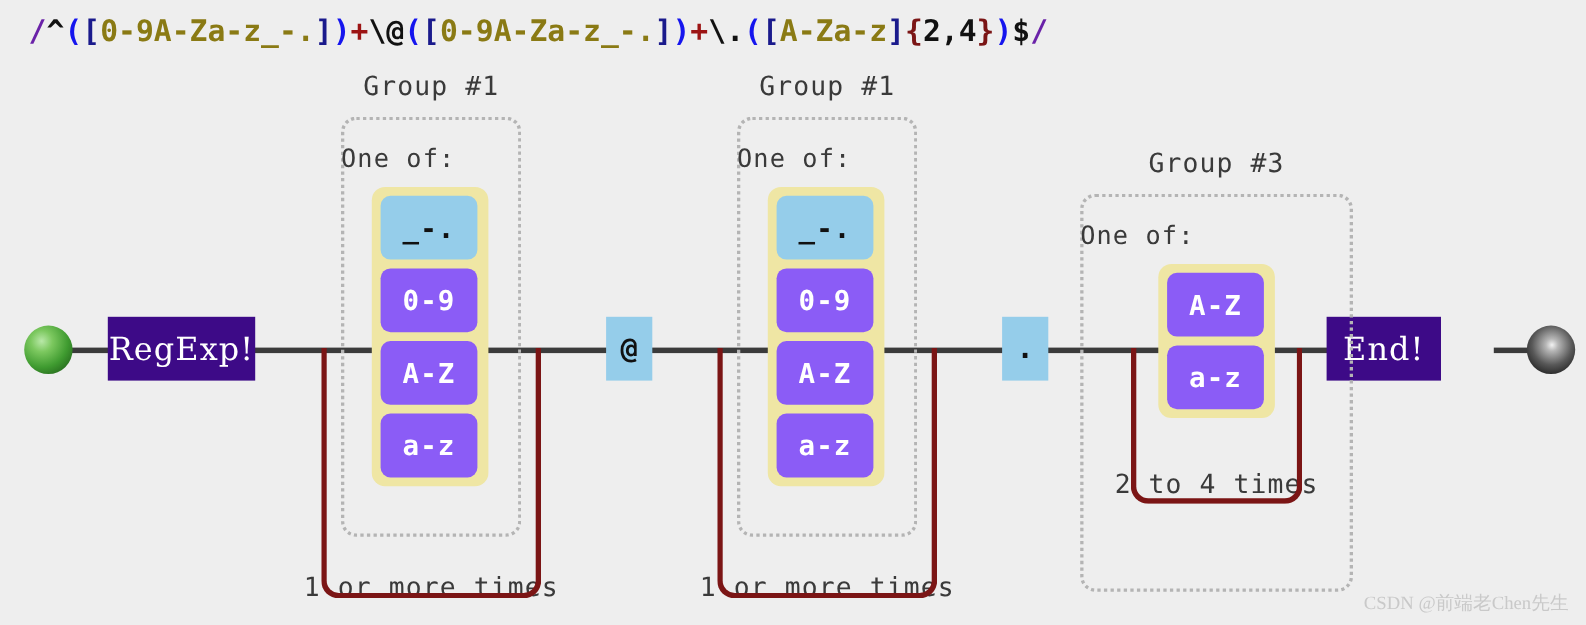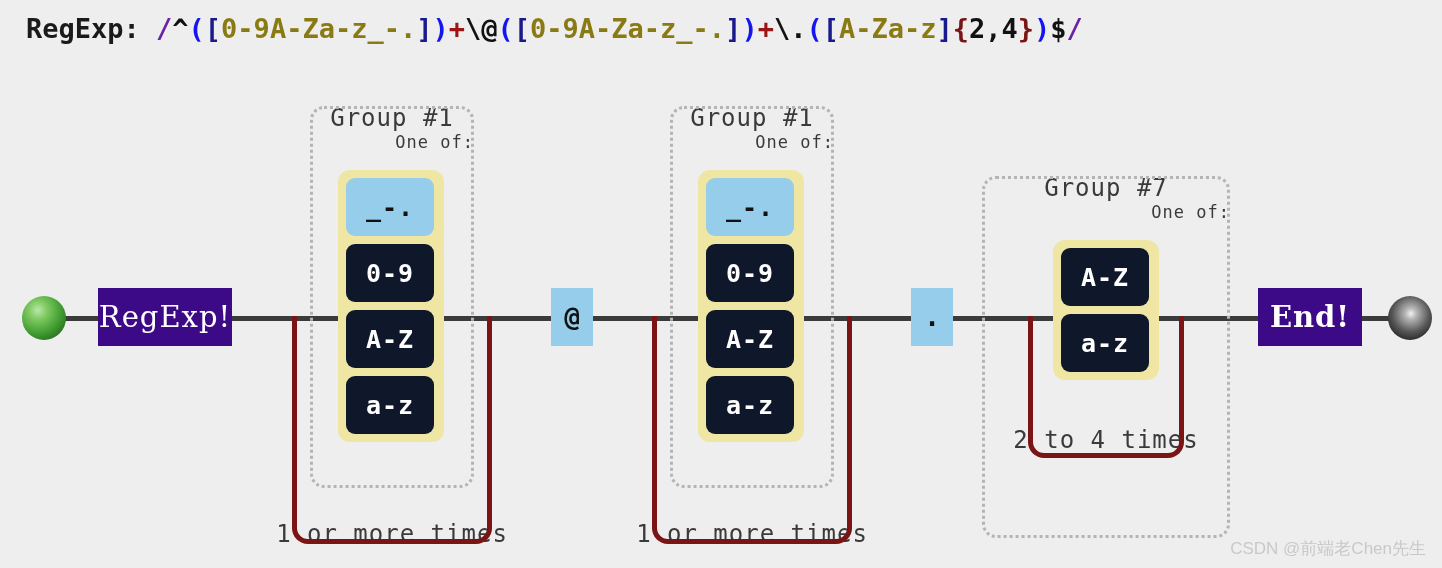--- a/index.html
+++ b/index.html
@@ -72,21 +72,21 @@
     background: #3d0a87;
     color: #ffffff;
     display: flex;
     align-items: center;
     justify-content: center;
     font-family: "DejaVu Serif", "Liberation Serif", serif;
     font-size: 29px;
     letter-spacing: 1px;
   }
   .terminal.begin { left: 98px; width: 134px; }
-  .terminal.end   { left: 1258px; width: 104px; font-weight: bold; }
+  .terminal.end   { left: 1206px; width: 104px; }
 
   
   .literal-sq {
     position: absolute;
     top: 288px;
     width: 42px; height: 62px;
     background: #95cdea;
     color: #111111;
     display: flex;
     align-items: center;
@@ -107,28 +107,27 @@
     box-sizing: border-box;
   }
   .group-title {
     position: absolute;
     text-align: center;
     color: #3a3a3a;
     font-family: "DejaVu Sans Mono", "Liberation Mono", monospace;
     font-size: 24px;
     letter-spacing: 1px;
     white-space: nowrap;
-    margin-top: 40px;
   }
   .oneof-title {
     position: absolute;
-    text-align: right;
+    text-align: left;
     color: #3a3a3a;
     font-family: "DejaVu Sans Mono", "Liberation Mono", monospace;
-    font-size: 17px;
+    font-size: 23px;
     letter-spacing: 1px;
     white-space: nowrap;
   }
 
   
   .alt-stack {
     position: absolute;
     background: #efe6a4;
     border-radius: 12px;
     padding: 8px;
@@ -144,21 +143,21 @@
     border-radius: 9px;
     display: flex;
     align-items: center;
     justify-content: center;
     font-family: "DejaVu Sans Mono", "Liberation Mono", monospace;
     font-size: 25px;
     font-weight: bold;
     letter-spacing: 1px;
   }
   .cls-box.range {
-    background: #0f172a;
+    background: #8b5cf6;
     color: #ffffff;
   }
   .cls-box.literal {
     background: #95cdea;
     color: #111111;
   }
 
   
   .loop {
     position: absolute;
@@ -177,30 +176,29 @@
     letter-spacing: 1px;
     white-space: nowrap;
   }
 
   
   #watermark {
     position: absolute;
     right: 16px;
     bottom: 8px;
     color: #c9c9c9;
-    font-family: Liberation Sans, sans-serif;
+    font-family: Liberation Serif, serif;
     font-size: 17px;
     white-space: nowrap;
   }
 </style>
 </head>
 <body>
 
 <div id="regex-header">
-  <span class="lbl">RegExp: </span>
   <span id="regex-tokens"><span class="tok" style="color: rgb(106, 34, 168);">/</span><span class="tok" style="color: rgb(17, 17, 17);">^</span><span class="tok" style="color: rgb(21, 21, 238);">(</span><span class="tok" style="color: rgb(26, 26, 140);">[</span><span class="tok" style="color: rgb(138, 122, 20);">0-9A-Za-z_-.</span><span class="tok" style="color: rgb(26, 26, 140);">]</span><span class="tok" style="color: rgb(21, 21, 238);">)</span><span class="tok" style="color: rgb(156, 20, 20);">+</span><span class="tok" style="color: rgb(17, 17, 17);">\@</span><span class="tok" style="color: rgb(21, 21, 238);">(</span><span class="tok" style="color: rgb(26, 26, 140);">[</span><span class="tok" style="color: rgb(138, 122, 20);">0-9A-Za-z_-.</span><span class="tok" style="color: rgb(26, 26, 140);">]</span><span class="tok" style="color: rgb(21, 21, 238);">)</span><span class="tok" style="color: rgb(156, 20, 20);">+</span><span class="tok" style="color: rgb(17, 17, 17);">\.</span><span class="tok" style="color: rgb(21, 21, 238);">(</span><span class="tok" style="color: rgb(26, 26, 140);">[</span><span class="tok" style="color: rgb(138, 122, 20);">A-Za-z</span><span class="tok" style="color: rgb(26, 26, 140);">]</span><span class="tok" style="color: rgb(123, 21, 21);">{</span><span class="tok" style="color: rgb(17, 17, 17);">2,4</span><span class="tok" style="color: rgb(123, 21, 21);">}</span><span class="tok" style="color: rgb(21, 21, 238);">)</span><span class="tok" style="color: rgb(17, 17, 17);">$</span><span class="tok" style="color: rgb(106, 34, 168);">/</span></span>
 </div>
 
 <div id="diagram">
 
   <div class="rail" style="left:60px;   width:44px;"></div>
   <div class="rail" style="left:228px;  width:180px;"></div>
   <div class="rail" style="left:378px;  width:188px;"></div>
   <div class="rail" style="left:592px;  width:180px;"></div>
   <div class="rail" style="left:738px;  width:188px;"></div>
@@ -249,21 +247,21 @@
     <div class="cls-box range">A-Z</div>
     <div class="cls-box range">a-z</div>
   </div>
 
   <div class="rep-label" style="left:622px; top:472px; width:260px;">1 or more times</div>
 
   <div class="literal-sq" style="left:911px;">
     <span>.</span>
   </div>
 
-  <div class="group-title" style="left:1002px; top:86px; width:208px;">Group #7</div>
+  <div class="group-title" style="left:1002px; top:86px; width:208px;">Group #3</div>
   <div class="group" style="left:982px; top:128px; width:248px; height:362px;"></div>
   <div class="oneof-title" style="left:982px; top:154px; width:248px;">One of:</div>
 
   <div class="loop" style="left:1028px; top:268px; width:156px; height:142px;"></div>
 
   <div class="alt-stack" style="left:1053px; top:192px; width:106px;">
     <div class="cls-box range">A-Z</div>
     <div class="cls-box range">a-z</div>
   </div>
 

